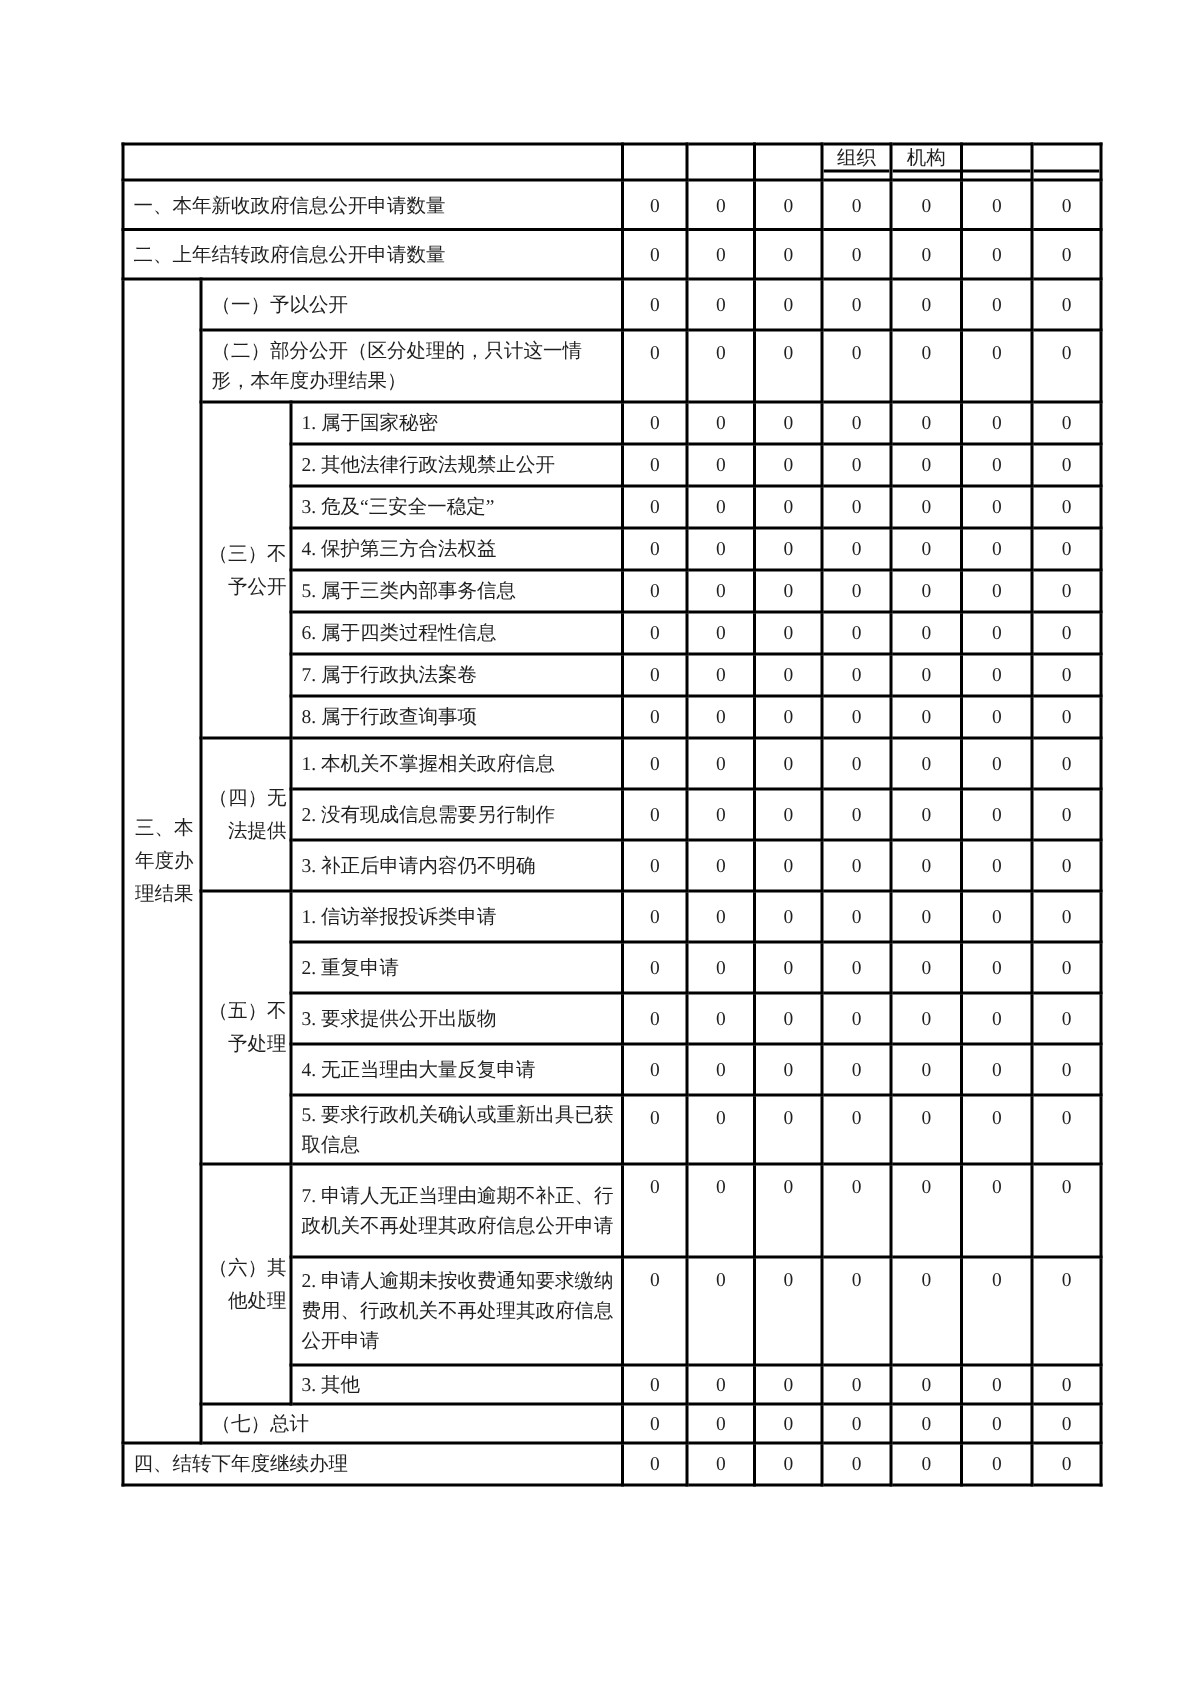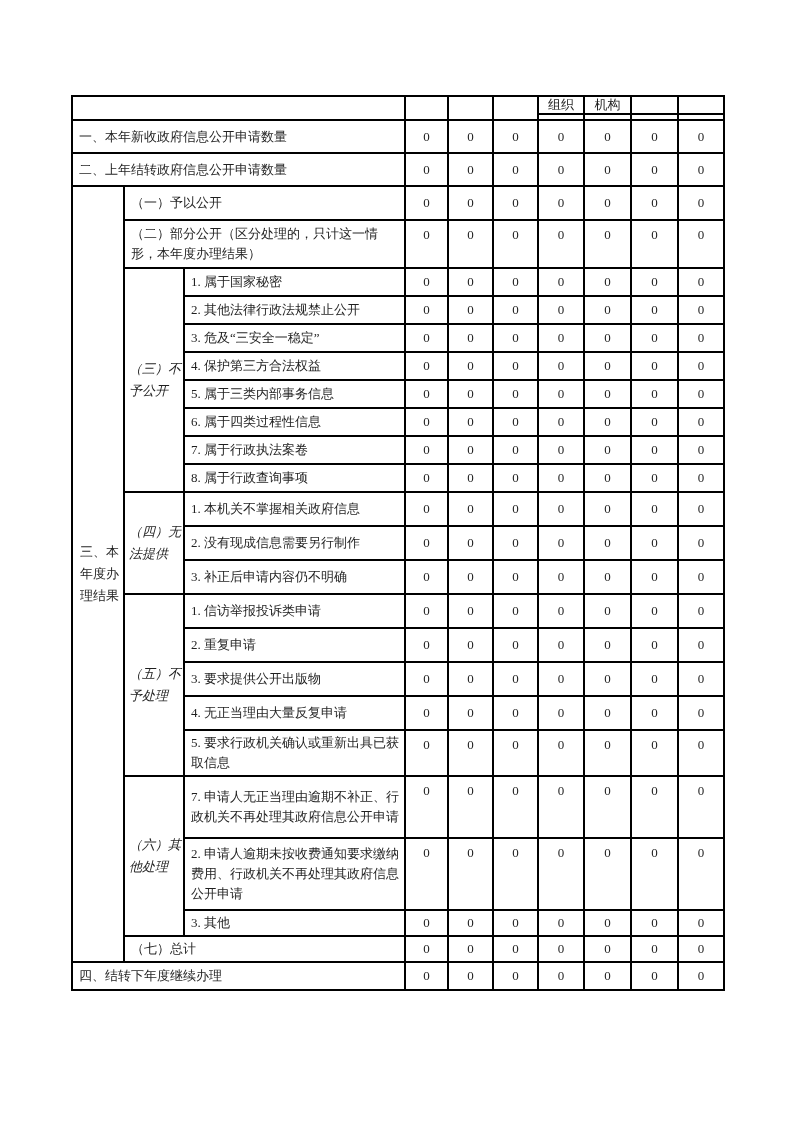--- a/index.html
+++ b/index.html
@@ -1,31 +1,31 @@
 <!DOCTYPE html>
 <html><head>
 <meta charset="utf-8">
 <style>
   html,body{margin:0;padding:0;background:#ffffff;}
   .page{position:relative;width:793px;height:1122px;background:#ffffff;overflow:hidden;
         font-family:"Liberation Serif","DejaVu Serif",serif;color:#1f1f1f;}
-  table.report{position:absolute;left:71px;top:95px;width:652px;border-collapse:collapse;table-layout:fixed;border-radius:13px;}
+  table.report{position:absolute;left:81px;top:95px;width:652px;border-collapse:collapse;table-layout:fixed;border-radius:13px;}
   table.report td{border:2px solid #000;font-size:13px;overflow:hidden;word-break:break-all;}
   
   tr.r24{height:24px}tr.r33{height:33px}tr.r34{height:34px}tr.r48{height:48px}tr.r28{height:28px}
   tr.r46{height:46px}tr.r62{height:62px}tr.r72{height:72px}tr.r30{height:20px}tr.r27{height:19px}
   
   td.hv{padding:0;}
   td.hb{padding:0;vertical-align:top;}
   .hbox{height:16px;border-bottom:2px solid #000;display:flex;align-items:center;justify-content:center;
         font-size:13px;line-height:16px;}
   
   td.lbl,td.lbl2,td.itm{text-align:left;vertical-align:middle;padding:2px 2px 2px 6px;line-height:20px;margin-left:24px;}
   td.side{text-align:center;vertical-align:middle;padding:2px 2px 2px 5px;line-height:22px;}
-  td.grp{text-align:left;vertical-align:middle;padding:2px 2px 2px 4px;line-height:22px;font-style:italic;}
+  td.grp{text-align:right;vertical-align:middle;padding:2px 2px 2px 4px;line-height:22px;}
   
   td.val{text-align:center;vertical-align:middle;padding:0;}
   tr.tall td.val{vertical-align:top;padding-top:6px;}
   .btitle{position:absolute;left:0;top:974px;width:723px;text-align:center;
           font-family:"Liberation Sans","DejaVu Sans",sans-serif;font-weight:bold;
           font-size:17px;letter-spacing:4px;color:#1f1f1f;}
 </style>
 </head>
 <body>
 

